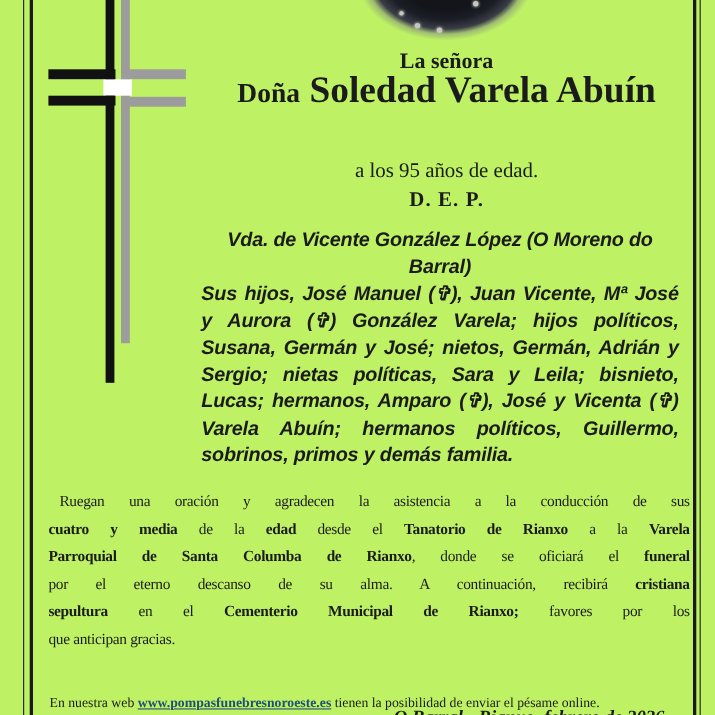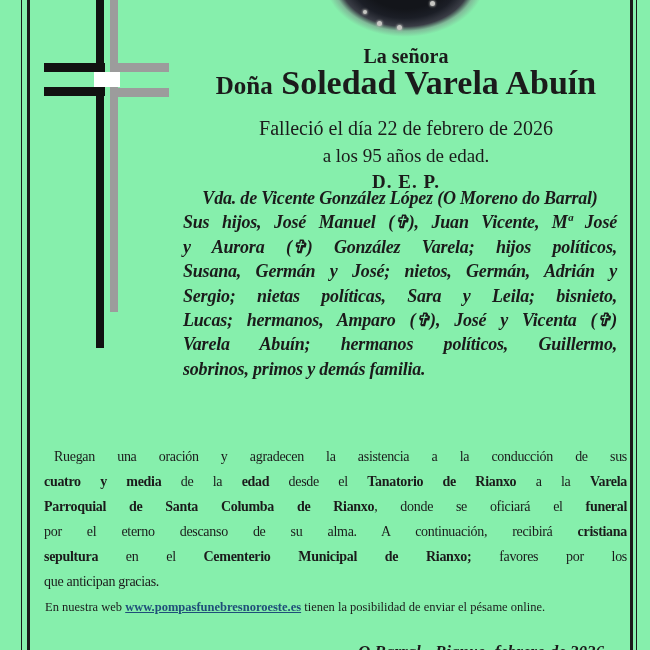--- a/index.html
+++ b/index.html
@@ -1,17 +1,17 @@
 <!DOCTYPE html>
 <html><head>
 <meta charset="utf-8">
 <style>
   html,body { margin:0; padding:0; background:#ffffff; }
   .sheet {
-    position:relative; width:650px; height:650px; background:#86efac;
+    position:relative; width:650px; height:650px; background:#bef264;
     overflow:hidden; font-family:"Liberation Serif","DejaVu Serif",serif;
     color:#1b1b1b;
   }
   .vline { position:absolute; top:0; height:650px; background:#1a1a1a; }
   .frame-outer-left  { left:21px;  width:1px; }
   .frame-inner-left  { left:27px;  width:3px; }
   .frame-inner-right { left:630px; width:3px; }
   .frame-outer-right { left:636px; width:1px; }
 
   .cross-piece { position:absolute; }
@@ -43,37 +43,37 @@
 
   .hdr { position:absolute; left:180px; width:452px; text-align:center; white-space:nowrap; }
   .la-senora { top:45px;  font-size:20px; font-weight:bold; }
   .name-line { top:64px;  font-size:34px; font-weight:bold; }
   .name-line .dona { font-size:25px; }
   .fallecio  { top:117px; font-size:20px; }
   .edad      { top:145px; font-size:19px; }
   .dep       { top:171px; font-size:19px; font-weight:bold; letter-spacing:1px; }
 
   .family {
-    position:absolute; left:183px; top:186px; width:434px;
+    position:absolute; left:183px; top:206px; width:434px;
     font-size:18px; font-weight:bold; font-style:italic;
     line-height:24.4px; letter-spacing:-0.2px;
-    font-family:Liberation Serif, serif;
+    font-family:Liberation Sans, sans-serif;
   }
   .widow-line { text-align:center; }
   .jline { text-align:justify; text-align-last:justify; }
   .lline { text-align:left; text-align-last:left; }
 
   .announcement {
     position:absolute; left:44px; top:444px; width:583px;
     font-size:14px; line-height:25px; letter-spacing:-0.3px;
   }
   .ann-first { text-indent:10px; }
 
   .web-notice {
-    position:absolute; left:45px; top:600px; width:560px;
+    position:absolute; left:45px; top:632px; width:560px;
     font-size:12.5px; white-space:nowrap;
   }
   .web-notice a { color:#1f4e79; text-decoration:underline; font-weight:bold; cursor:pointer; }
 
   .casa-line {
     position:absolute; left:170px; top:615px; width:452px;
     text-align:center; font-size:20px; font-weight:bold; white-space:nowrap;
   }
   .closing-line {
     position:absolute; left:358px; top:642px; width:292px;
@@ -102,21 +102,20 @@
 
   <div class="photo">
     <div class="btn-dot dot-a"></div>
     <div class="btn-dot dot-b"></div>
     <div class="btn-dot dot-c"></div>
     <div class="btn-dot dot-d"></div>
   </div>
 
   <div class="hdr la-senora">La señora</div>
   <div class="hdr name-line"><span class="dona">Doña</span> <span>Soledad Varela Abuín</span></div>
-  <div class="hdr fallecio">Falleció el día 22 de febrero de 2026</div>
   <div class="hdr edad">a los 95 años de edad.</div>
   <div class="hdr dep">D. E. P.</div>
 
   <div class="family">
     <div class="widow-line">Vda. de Vicente González López (O Moreno do Barral)</div>
     <div class="jline">Sus hijos, José Manuel (✞), Juan Vicente, Mª José</div>
     <div class="jline">y Aurora (✞) González Varela; hijos políticos,</div>
     <div class="jline">Susana, Germán y José; nietos, Germán, Adrián y</div>
     <div class="jline">Sergio; nietas políticas, Sara y Leila; bisnieto,</div>
     <div class="jline">Lucas; hermanos, Amparo (✞), José y Vicenta (✞)</div>

